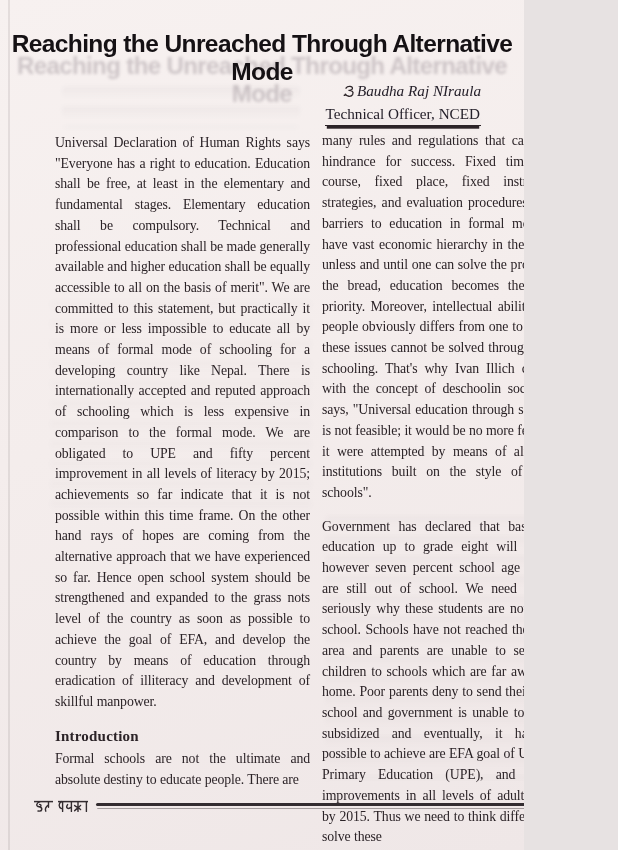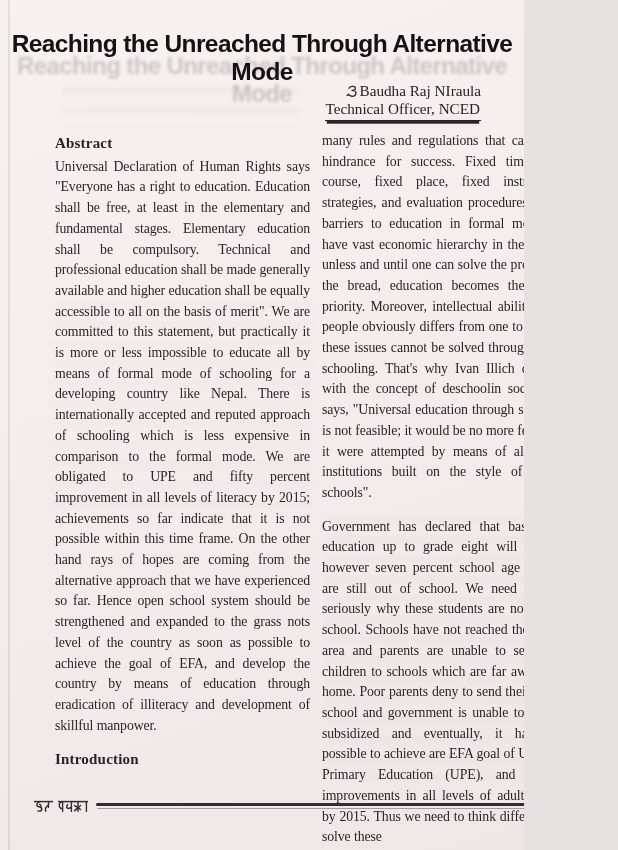--- a/index.html
+++ b/index.html
@@ -35,24 +35,25 @@
     pointer-events:none;
   }
   
   .author-block {
     position:absolute; top:82px; right:43px; text-align:right;
     font-size:15.2px; color:#25202a;
   }
   .author-line {
     display:flex; align-items:center; justify-content:flex-end; gap:0;
     white-space:nowrap;
+    font-style:italic;
   }
   .author-mark svg { display:block; }
   .author-designation {
-    display:inline-block; padding:0 1px 2px 1px;
+    display:inline-block; margin-top:5px; padding:0 1px 2px 1px;
     border-bottom:1.4px solid #2b2327;
     box-shadow:0 4.5px 0 -1.8px #2b2327;
   }
   
   .col {
     position:absolute; text-align:justify;
     font-size:13.8px; line-height:20.7px; letter-spacing:-0.1px;
     color:#2b2327;
   }
   .col-left  { left:55px;  top:133px; width:263px; }
@@ -114,23 +115,23 @@
         </svg>
       </span>
       <span>Baudha Raj NIraula</span>
     </div>
     <div>
       <span class="author-designation">Technical Officer, NCED</span>
     </div>
   </div>
 
   <div class="col col-left">
-    <h2>Abstract</h2>
     <p>Universal Declaration of Human Rights says "Everyone has a right to education. Education shall be free, at least in the elementary and fundamental stages. Elementary education shall be compulsory. Technical and professional education shall be made generally available and higher education shall be equally accessible to all on the basis of merit". We are committed to this statement, but practically it is more or less impossible to educate all by means of formal mode of schooling for a developing country like Nepal. There is internationally accepted and reputed approach of schooling which is less expensive in comparison to the formal mode. We are obligated to UPE and fifty percent improvement in all levels of literacy by 2015; achievements so far indicate that it is not possible within this time frame. On the other hand rays of hopes are coming from the alternative approach that we have experienced so far. Hence open school system should be strengthened and expanded to the grass nots level of the country as soon as possible to achieve the goal of EFA, and develop the country by means of education through eradication of illiteracy and development of skillful manpower.</p>
     <h2 class="second">Introduction</h2>
+    <p>Formal schools are not the ultimate and absolute destiny to educate people. There are</p>
   </div>
 
   <div class="col col-right">
     <p>many rules and regulations that can act as hindrance for success. Fixed time, fixed course, fixed place, fixed instructional strategies, and evaluation procedures are the barriers to education in formal mode. We have vast economic hierarchy in the society; unless and until one can solve the problem of the bread, education becomes the second priority. Moreover, intellectual ability of the people obviously differs from one to another; these issues cannot be solved through formal schooling. That's why Ivan Illich came up with the concept of deschoolin society. He says, "Universal education through schooling is not feasible; it would be no more feasible if it were attempted by means of alternative institutions built on the style of present schools".</p>
     <p>Government has declared that basic level education up to grade eight will be free; however seven percent school age children are still out of school. We need to think seriously why these students are not joining school. Schools have not reached the remote area and parents are unable to send their children to schools which are far away from home. Poor parents deny to send their kids to school and government is unable to provide subsidized and eventually, it has been possible to achieve are EFA goal of Universal Primary Education (UPE), and a 50% improvements in all levels of adult literacy by 2015. Thus we need to think differently to solve these</p>
   </div>
 
   <span class="footer-label" aria-label="दूर शिक्षा">
     <svg width="56" height="17" viewBox="0 0 56 17" aria-hidden="true">
 

